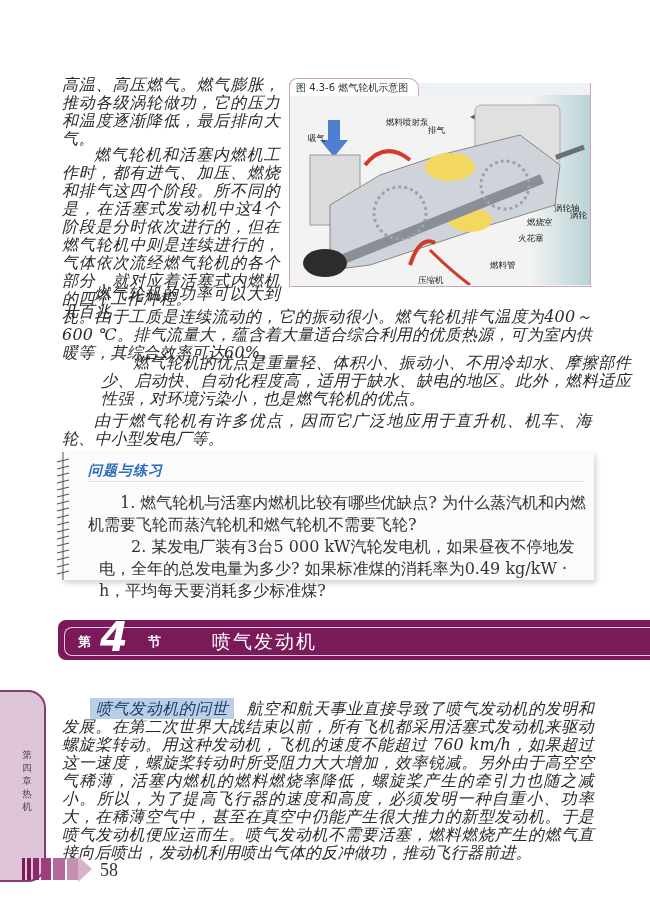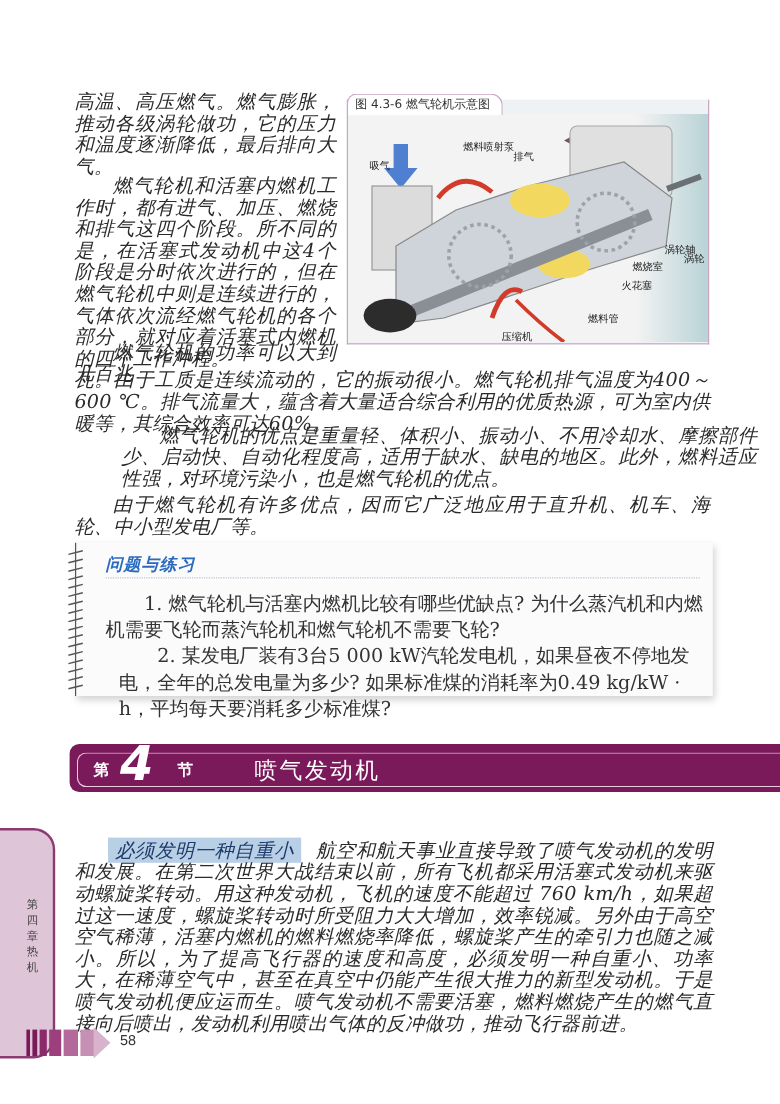--- a/index.html
+++ b/index.html
@@ -64,21 +64,21 @@
     background:#dfc5d8; border:2px solid #8c3b72; border-radius:0 18px 18px 0;
   }
   .sidetab-text {
     position:absolute; left:20px; top:748px; width:14px; font-size:9.5px; line-height:13px;
     color:#444; text-align:center; font-family:"DejaVu Sans", sans-serif;
   }
   .bars { position:absolute; left:22px; top:858px; height:22px; display:flex; gap:2px; align-items:flex-end; }
   .bars span { display:block; height:22px; }
   .arrow-head { position:absolute; left:78px; top:856px; width:0; height:0;
     border-top:13px solid transparent; border-bottom:13px solid transparent; border-left:14px solid #d8b4cc; }
-  .pagenum { position:absolute; left:100px; top:860px; font-size:12px; color:#333; font-family:Liberation Sans, sans-serif; }
+  .pagenum { position:absolute; left:100px; top:860px; font-size:18px; color:#333; font-family:Liberation Serif, serif; }
 
   .hl { background:#b9cfe6; padding:1px 6px; color:#1b3b6a; }
 </style>
 </head>
 <body>
 
 <p class="p" style="left:62px; top:76px; width:218px;">高温、高压燃气。燃气膨胀，推动各级涡轮做功，它的压力和温度逐渐降低，最后排向大气。</p>
 <p class="p indent" style="left:62px; top:146px; width:218px;">燃气轮机和活塞内燃机工作时，都有进气、加压、燃烧和排气这四个阶段。所不同的是，在活塞式发动机中这4个阶段是分时依次进行的，但在燃气轮机中则是连续进行的，气体依次流经燃气轮机的各个部分，就对应着活塞式内燃机的四个工作冲程。</p>
 <p class="p indent" style="left:62px; top:285px; width:218px;">燃气轮机的功率可以大到几百兆</p>
 
@@ -161,21 +161,21 @@
 <div class="banner-inner"></div>
 <span class="ban-di" style="left:78px; top:633px;">第</span>
 <span class="ban-num">4</span>
 <span class="ban-jie" style="left:148px; top:633px;">节</span>
 <span class="ban-title">喷气发动机</span>
 
 <div class="sidetab"></div>
 <div class="sidetab-text">第四章 热 机</div>
 
 <p class="p" style="left:62px; top:700px; width:532px; text-indent:28px;">
-  <span class="hl">必须发明一种自重小</span><span style="display:inline-block; width:12px;"></span><span>航空和航天事业直接导致了喷气发动机的发明和发展。在第二次世界大战结束以前，所有飞机都采用活塞式发动机来驱动螺旋桨转动。用这种发动机，飞机的速度不能超过 760 km/h，如果超过这一速度，螺旋桨转动时所受阻力大大增加，效率锐减。另外由于高空空气稀薄，活塞内燃机的燃料燃烧率降低，螺旋桨产生的牵引力也随之减小。所以，为了提高飞行器的速度和高度，必须发明一种自重小、功率大，在稀薄空气中，甚至在真空中仍能产生很大推力的新型发动机。于是喷气发动机便应运而生。喷气发动机不需要活塞，燃料燃烧产生的燃气直接向后喷出，发动机利用喷出气体的反冲做功，推动飞行器前进。</span>
+  <span class="hl">喷气发动机的问世</span><span style="display:inline-block; width:12px;"></span><span>航空和航天事业直接导致了喷气发动机的发明和发展。在第二次世界大战结束以前，所有飞机都采用活塞式发动机来驱动螺旋桨转动。用这种发动机，飞机的速度不能超过 760 km/h，如果超过这一速度，螺旋桨转动时所受阻力大大增加，效率锐减。另外由于高空空气稀薄，活塞内燃机的燃料燃烧率降低，螺旋桨产生的牵引力也随之减小。所以，为了提高飞行器的速度和高度，必须发明一种自重小、功率大，在稀薄空气中，甚至在真空中仍能产生很大推力的新型发动机。于是喷气发动机便应运而生。喷气发动机不需要活塞，燃料燃烧产生的燃气直接向后喷出，发动机利用喷出气体的反冲做功，推动飞行器前进。</span>
 </p>
 
 <div class="bars">
   <span style="width:3px; background:#7b1a5a;"></span>
   <span style="width:4px; background:#7b1a5a;"></span>
   <span style="width:6px; background:#8a2a6a;"></span>
   <span style="width:10px; background:#9c3f7c;"></span>
   <span style="width:12px; background:#b36a9a;"></span>
   <span style="width:12px; background:#c590b4;"></span>
 </div>

